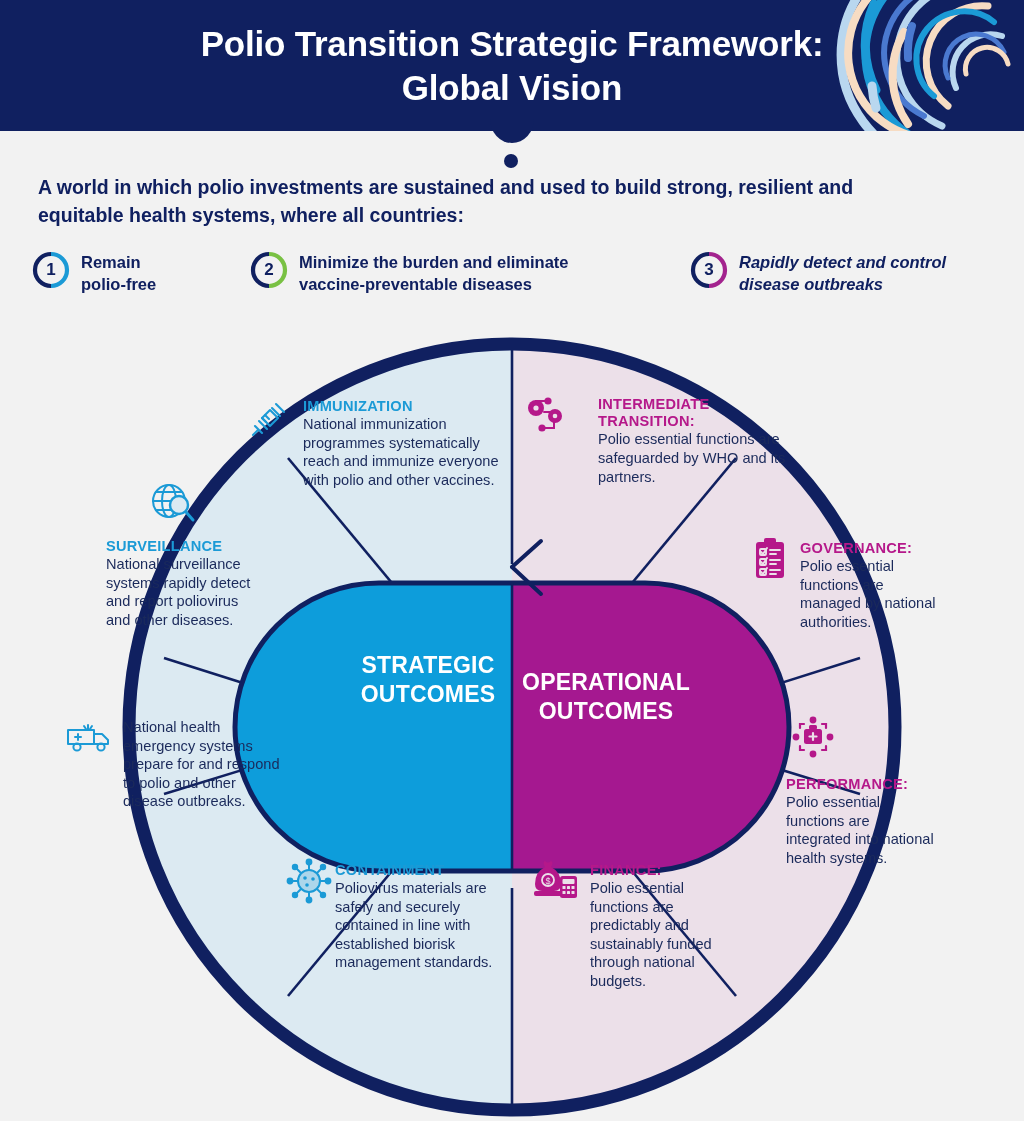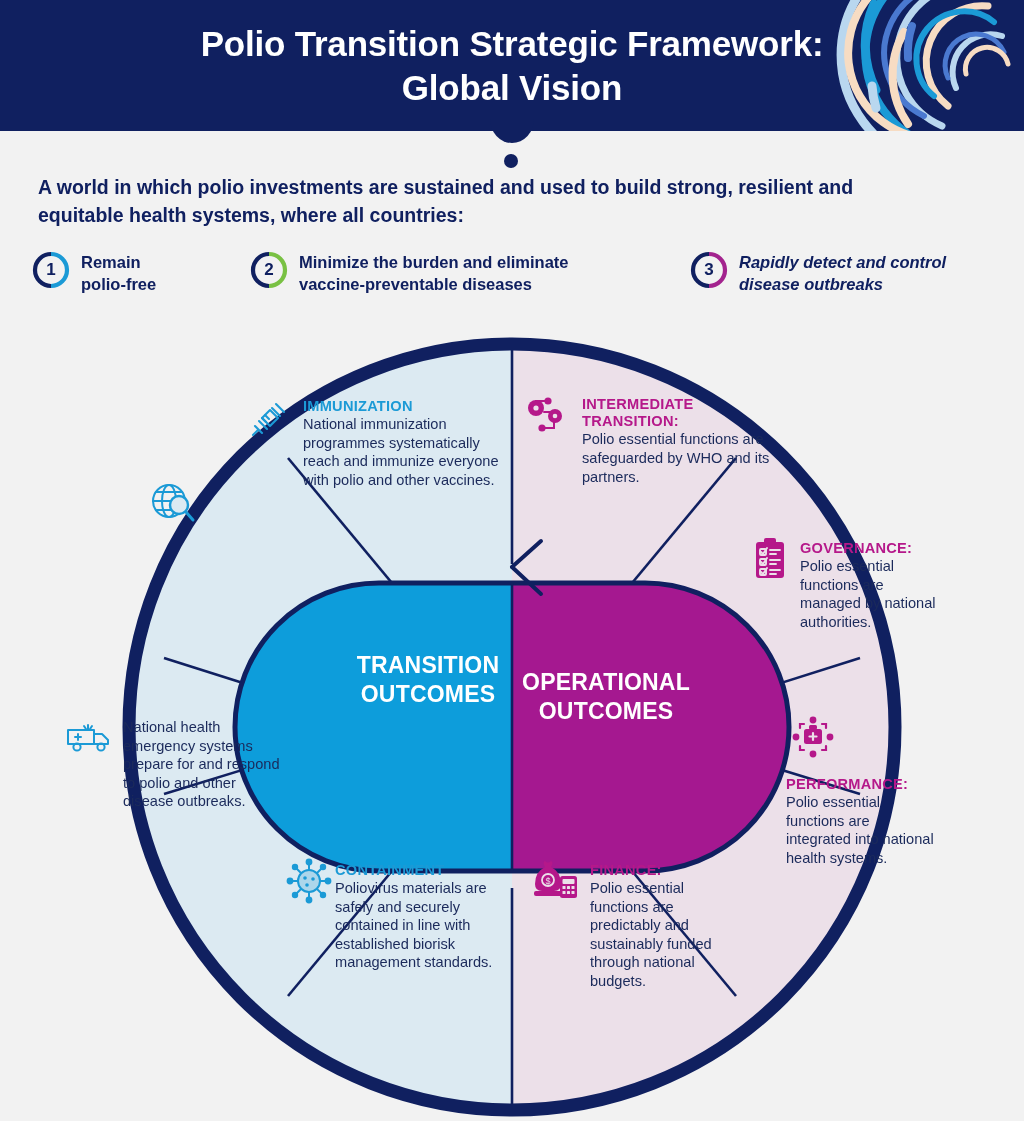--- a/index.html
+++ b/index.html
@@ -207,20 +207,24 @@
   <div class="seg-icon" style="left:108px;top:142px;">
     <svg width="54" height="50" viewBox="0 0 54 50" fill="none" stroke="#1b9ad6" stroke-width="2" stroke-linecap="round">
       <circle cx="23" cy="23" r="16"></circle>
       <ellipse cx="23" cy="23" rx="7" ry="16"></ellipse>
       <line x1="7" y1="23" x2="39" y2="23"></line>
       <line x1="10" y1="14" x2="36" y2="14"></line>
       <line x1="10" y1="32" x2="36" y2="32"></line>
       <circle cx="33" cy="27" r="9" stroke-width="2.4" fill="#dceaf2"></circle>
       <line x1="40" y1="34" x2="47" y2="42" stroke-width="3"></line>
     </svg>
+  </div>
+  <div class="seg-text" style="left:68px;top:202px;width:150px;">
+    <div class="seg-head head-blue">SURVEILLANCE</div>
+    <div class="seg-body">National surveillance systems rapidly detect and report poliovirus and other diseases.</div>
   </div>
 
   <div class="seg-icon" style="left:26px;top:384px;">
     <svg width="50" height="36" viewBox="0 0 50 36" fill="none" stroke="#1b9ad6" stroke-width="2" stroke-linecap="round" stroke-linejoin="round">
       <path d="M4 10 L30 10 L30 24 L4 24 Z"></path>
       <path d="M30 14 L38 14 L44 20 L44 24 L30 24 Z"></path>
       <circle cx="13" cy="27" r="3.6"></circle>
         <circle cx="37" cy="27" r="3.6"></circle>
       <path d="M14 14 L14 20 M11 17 L17 17"></path>
       <path d="M24 5 L24 9"></path>
@@ -271,21 +275,21 @@
         <circle cx="18" cy="32" r="2.6" fill="#b5188a"></circle>
       <path d="M20 16 L28 16"></path>
       <g fill="#b5188a" stroke="none">
         <path d="M12 12 m-8 0 a8 8 0 1 0 16 0 a8 8 0 1 0 -16 0"></path>
         <path d="M31 20 m-7 0 a7 7 0 1 0 14 0 a7 7 0 1 0 -14 0"></path>
       </g>
       <circle cx="12" cy="12" r="2.6" fill="#ece0e9" stroke="none"></circle>
       <circle cx="31" cy="20" r="2.3" fill="#ece0e9" stroke="none"></circle>
     </svg>
   </div>
-  <div class="seg-text" style="left:544px;top:60px;width:200px;">
+  <div class="seg-text" style="left:560px;top:60px;width:200px;">
     <div class="seg-head head-mag" style="white-space: pre-line;">INTERMEDIATE
 TRANSITION:</div>
     <div class="seg-body">Polio essential functions are safeguarded by WHO and its partners.</div>
   </div>
 
   <div class="seg-icon" style="left:713px;top:200px;">
     <svg width="38" height="46" viewBox="0 0 38 46" fill="none">
       <rect x="5" y="6" width="28" height="36" rx="3" fill="#b5188a"></rect>
       <rect x="13" y="2" width="12" height="7" rx="2" fill="#b5188a"></rect>
       <g stroke="#ece0e9" stroke-width="1.9" stroke-linecap="round">
@@ -352,17 +356,17 @@
           <rect x="35" y="33" width="3" height="3" rx="0.6"></rect>
           <rect x="39.5" y="33" width="3" height="3" rx="0.6"></rect>
       </g>
     </svg>
   </div>
   <div class="seg-text" style="left:552px;top:526px;width:155px;">
     <div class="seg-head head-mag">FINANCE:</div>
     <div class="seg-body">Polio essential functions are predictably and sustainably funded through national budgets.</div>
   </div>
 
-  <div class="center-label" style="left: 305px; top: 315px; width: 170px; white-space: pre-line;">TRANSITION
+  <div class="center-label" style="left: 305px; top: 315px; width: 170px; white-space: pre-line;">STRATEGIC
 OUTCOMES</div>
   <div class="center-label" style="left: 473px; top: 332px; width: 190px; white-space: pre-line;">OPERATIONAL
 OUTCOMES</div>
 </div>
 
 </body></html>

